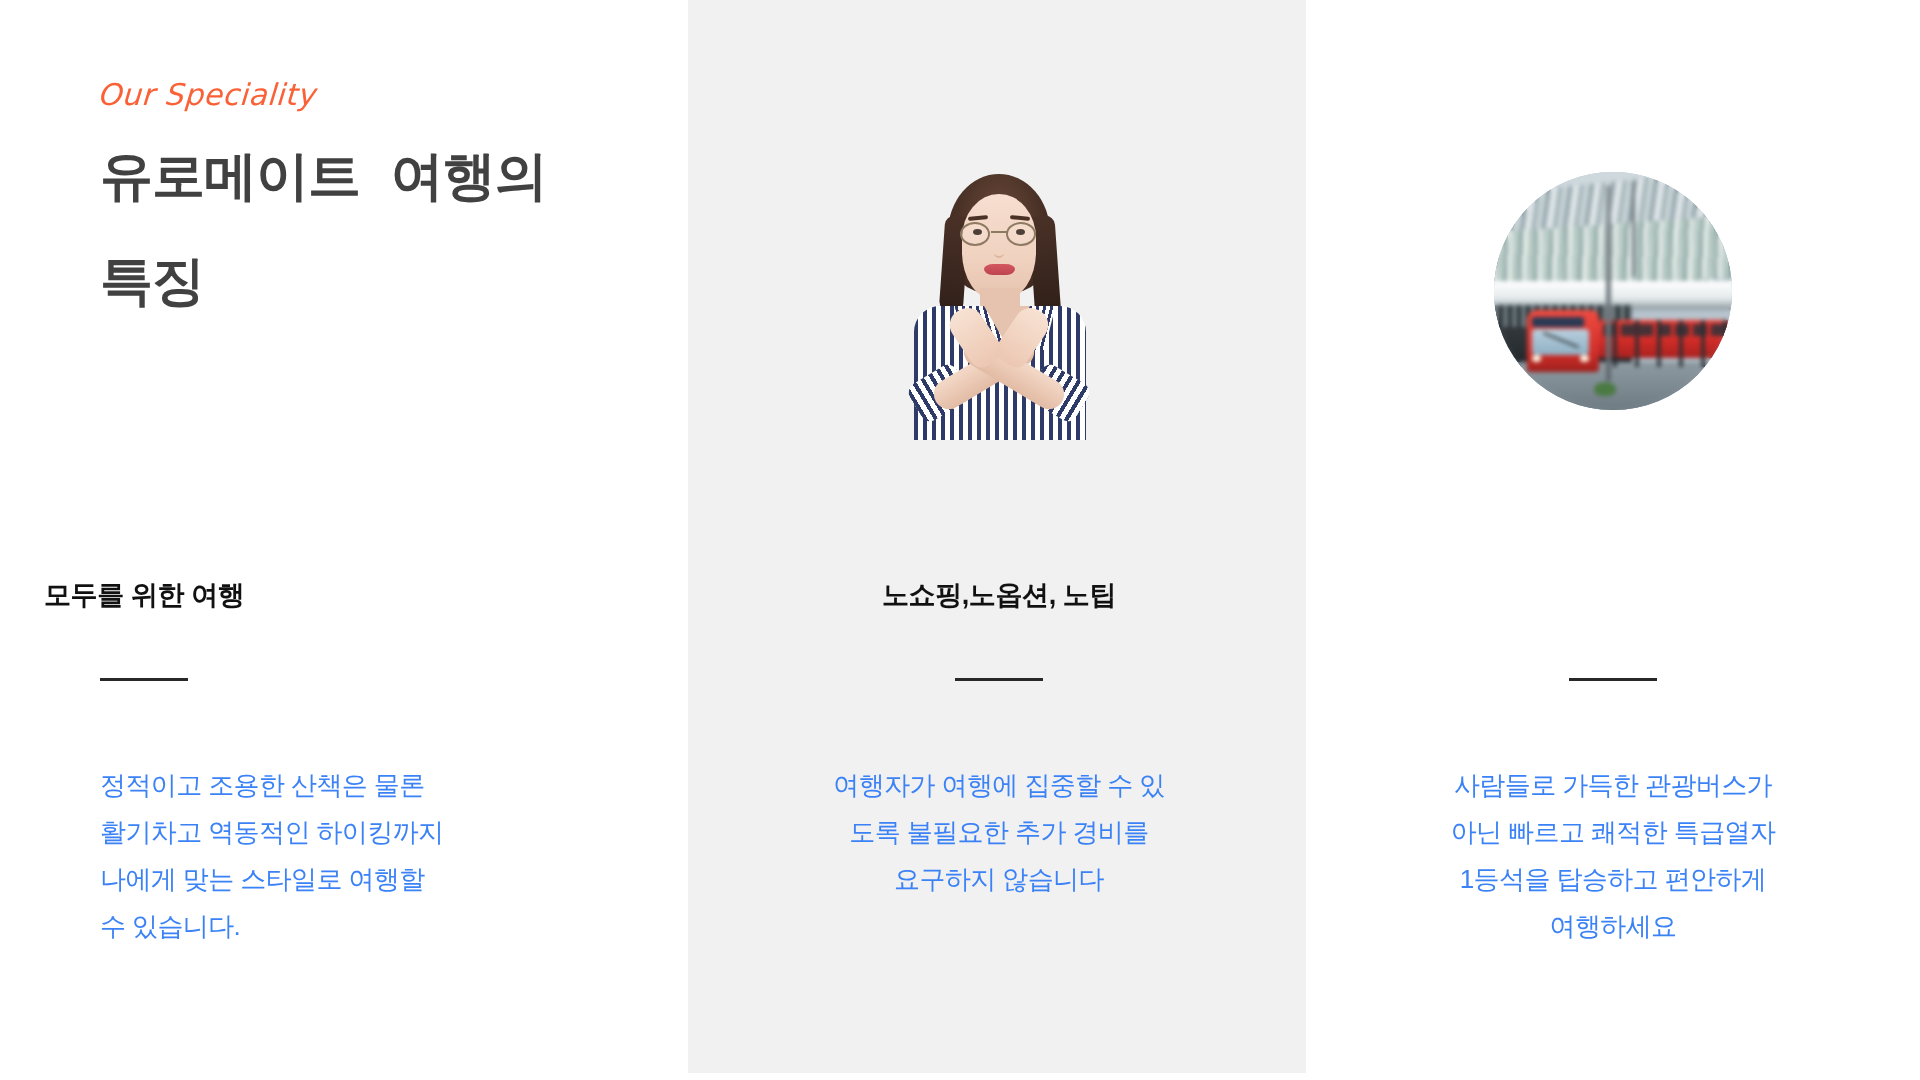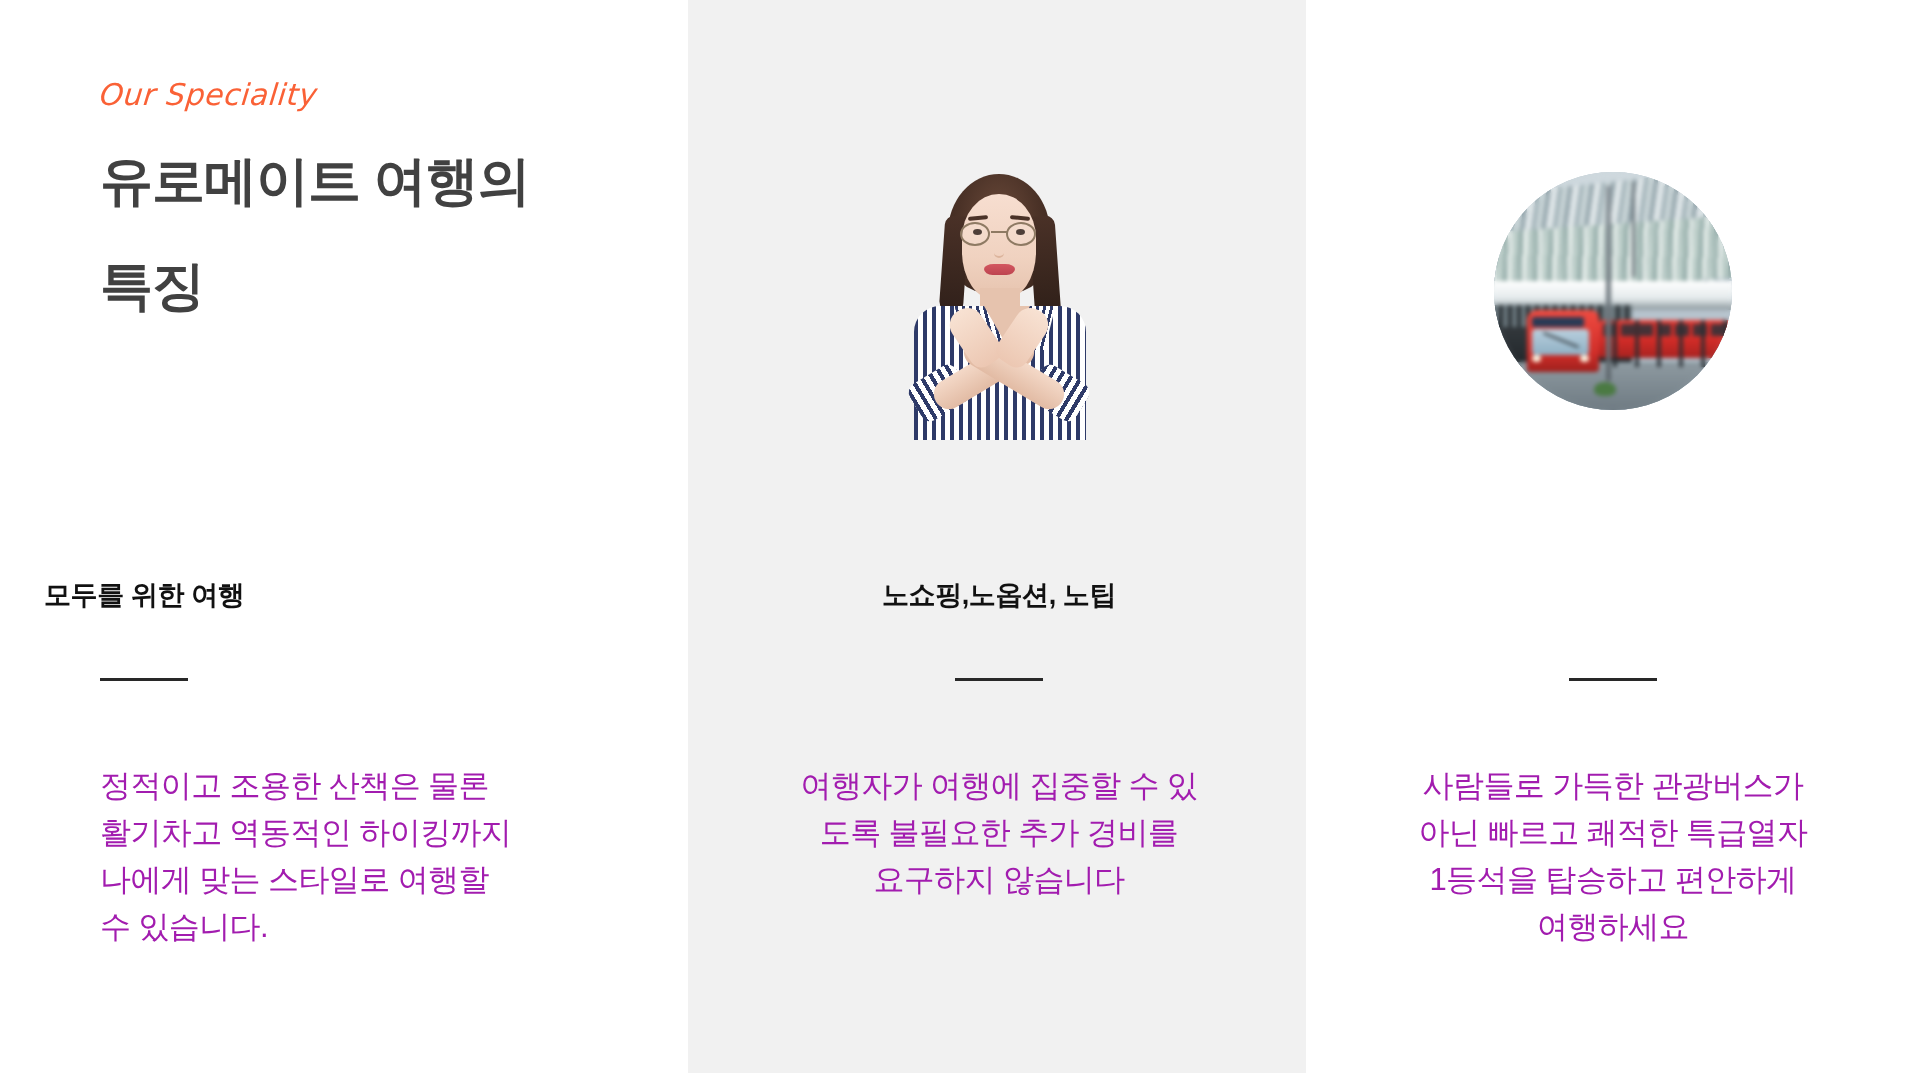--- a/index.html
+++ b/index.html
@@ -53,21 +53,21 @@
     font-style: italic;
     font-weight: 400;
     font-size: 30px;
     line-height: 38px;
     letter-spacing: 0.5px;
     color: #fa6136;
     transform: skewX(-6deg);
   }
   .intro-title {
     margin-top: 14px;
-    font-family: Liberation Sans, sans-serif;
+    font-family: Liberation Mono, monospace;
     font-weight: 700;
     font-size: 53px;
     line-height: 105px;
     letter-spacing: -1px;
     color: #414141;
     white-space: pre-line;
   }
 
   
   .media {
@@ -298,24 +298,24 @@
   .divider {
     position: absolute;
     top: 678px;
     width: 88px;
     height: 3px;
     background: #282828;
   }
   .card-body {
     position: absolute;
     top: 762px;
-    font-size: 31px;
+    font-size: 26px;
     line-height: 47px;
     letter-spacing: -0.6px;
-    color: #a21caf;
+    color: #3b82f6;
     white-space: pre-line;
   }
 
   
   .col-1 .card-title { padding-left: 44px; text-align: left; }
   .col-1 .divider    { left: 100px; }
   .col-1 .card-body  { left: 100px; width: 500px; text-align: left; }
 
   
   .col-2 .card-title { text-align: center; }

